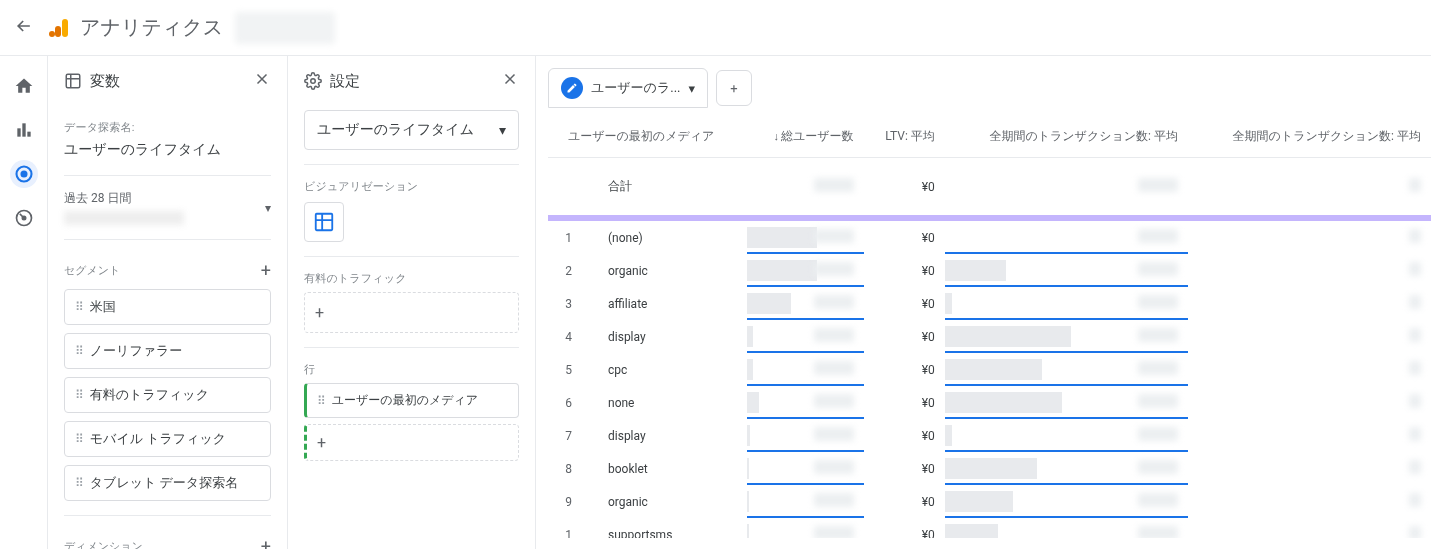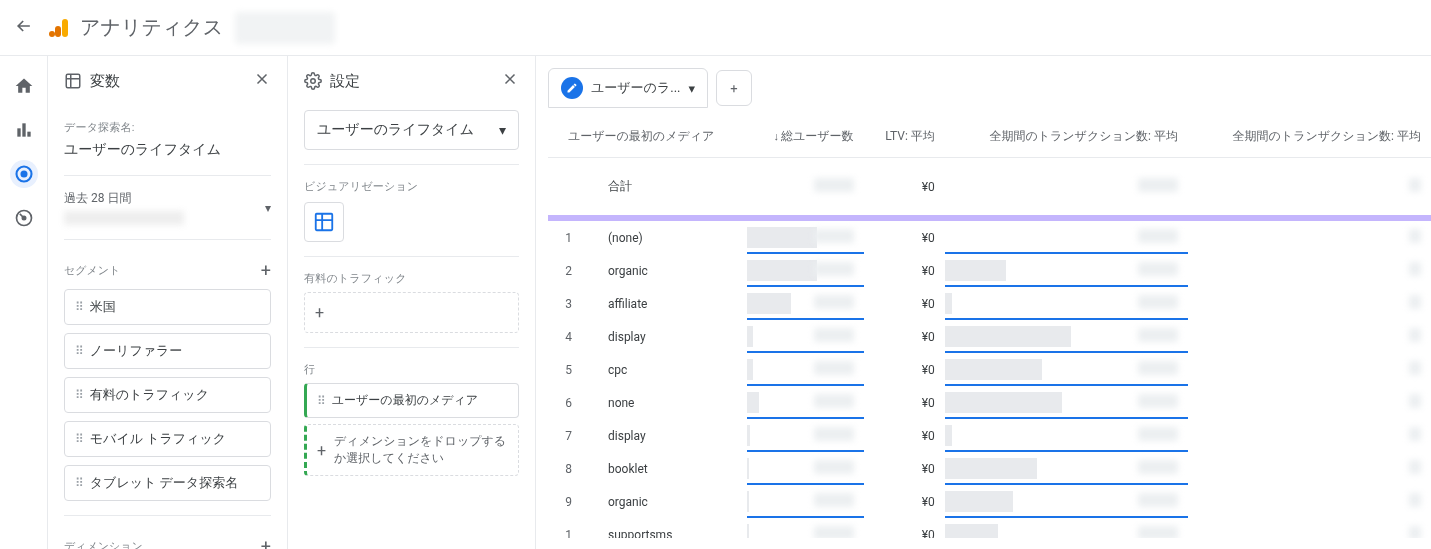--- a/index.html
+++ b/index.html
@@ -202,21 +202,20 @@
           <span style="font-size:16px">+</span>
         </div>
         <div class="divider"></div>
         <div class="section-label">行</div>
         <div class="row-chip solid">
           <span class="grip">⠿</span>
           <span>ユーザーの最初のメディア</span>
         </div>
         <div class="row-chip dashed">
           <span style="font-size:16px">+</span>
-          <span>ディメンションをドロップするか選択してください</span>
         </div>
       </div>
     </div>
 
     <div class="main">
       <div class="tabs-row">
         <div class="tab-active">
           <span class="tab-badge">
               <svg width="12" height="12" viewBox="0 0 24 24" fill="#fff">
                 <path d="M3 17.25V21h3.75L17.81 9.94l-3.75-3.75zM20.71 7.04a1 1 0 0 0 0-1.41l-2.34-2.34a1 1 0 0 0-1.41 0l-1.83 1.83 3.75 3.75z"></path>

